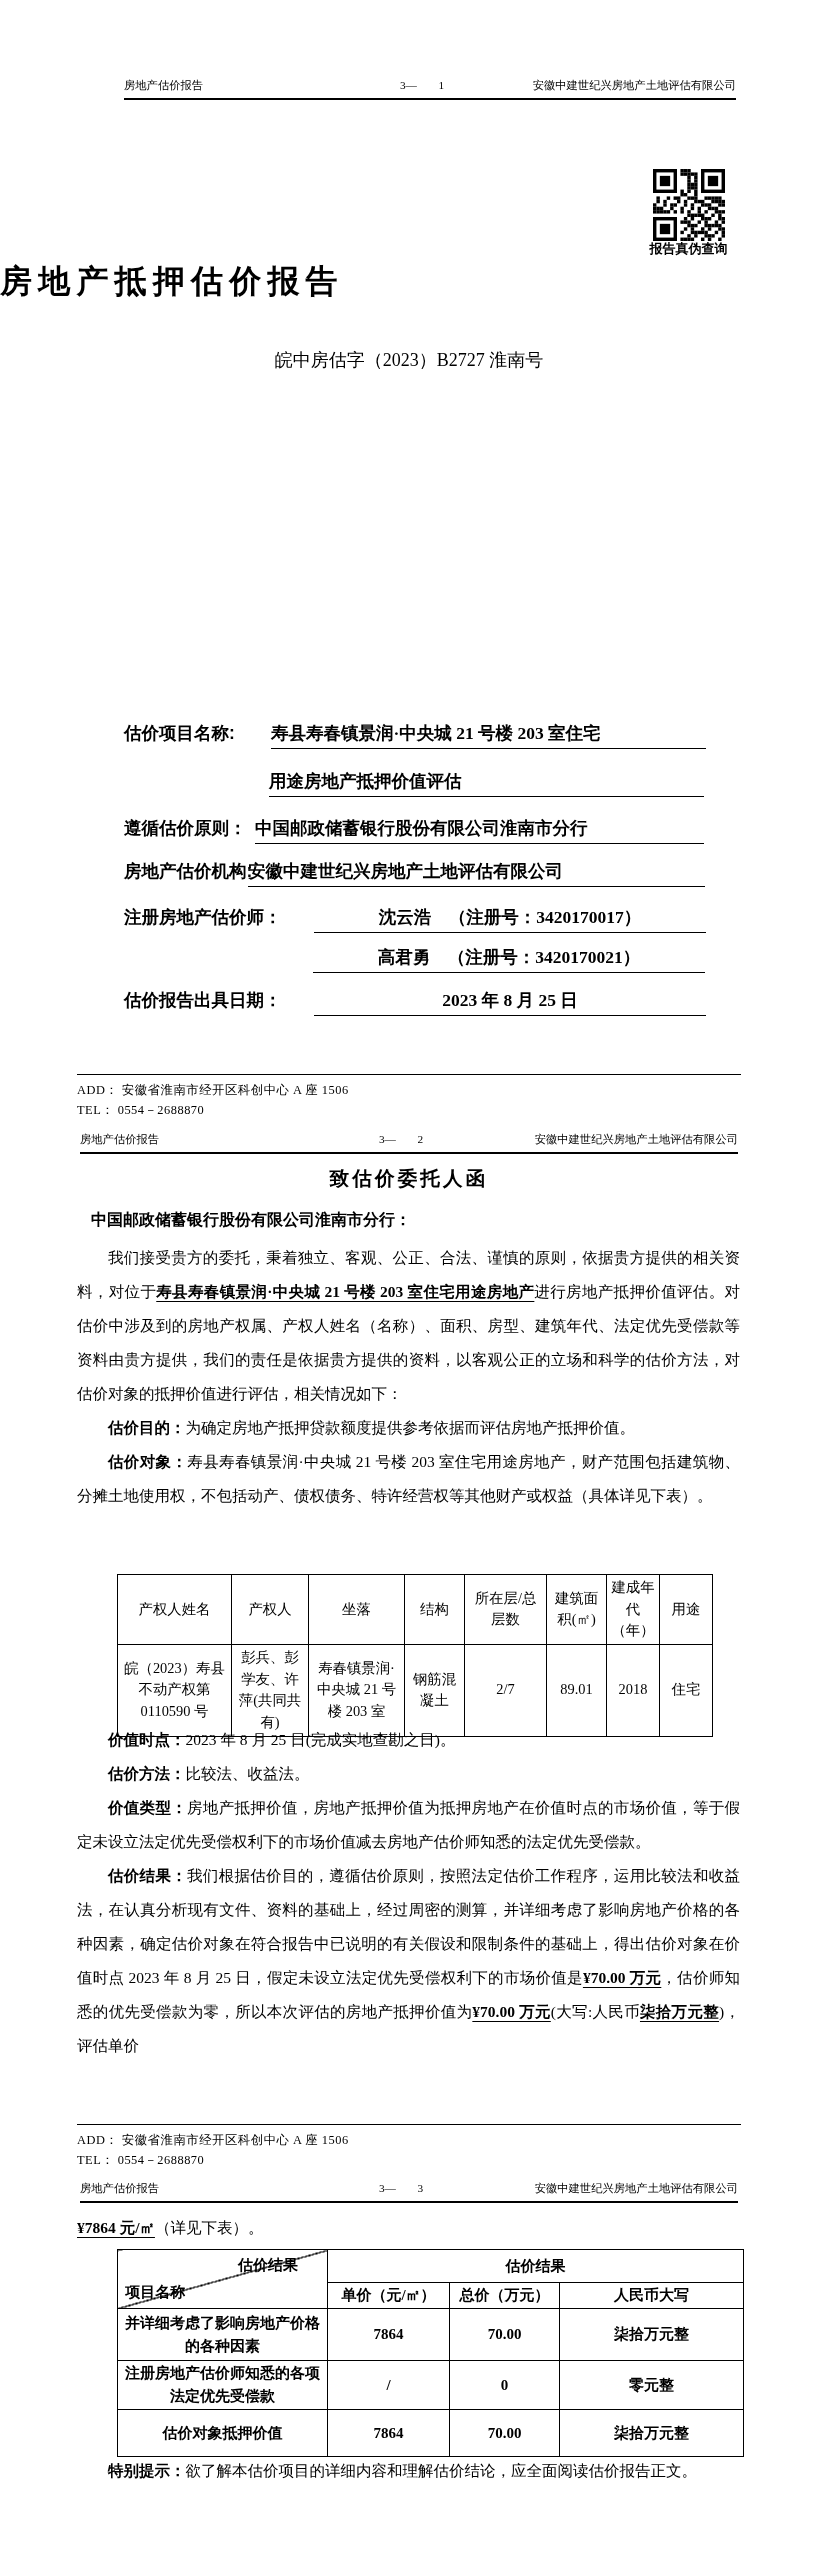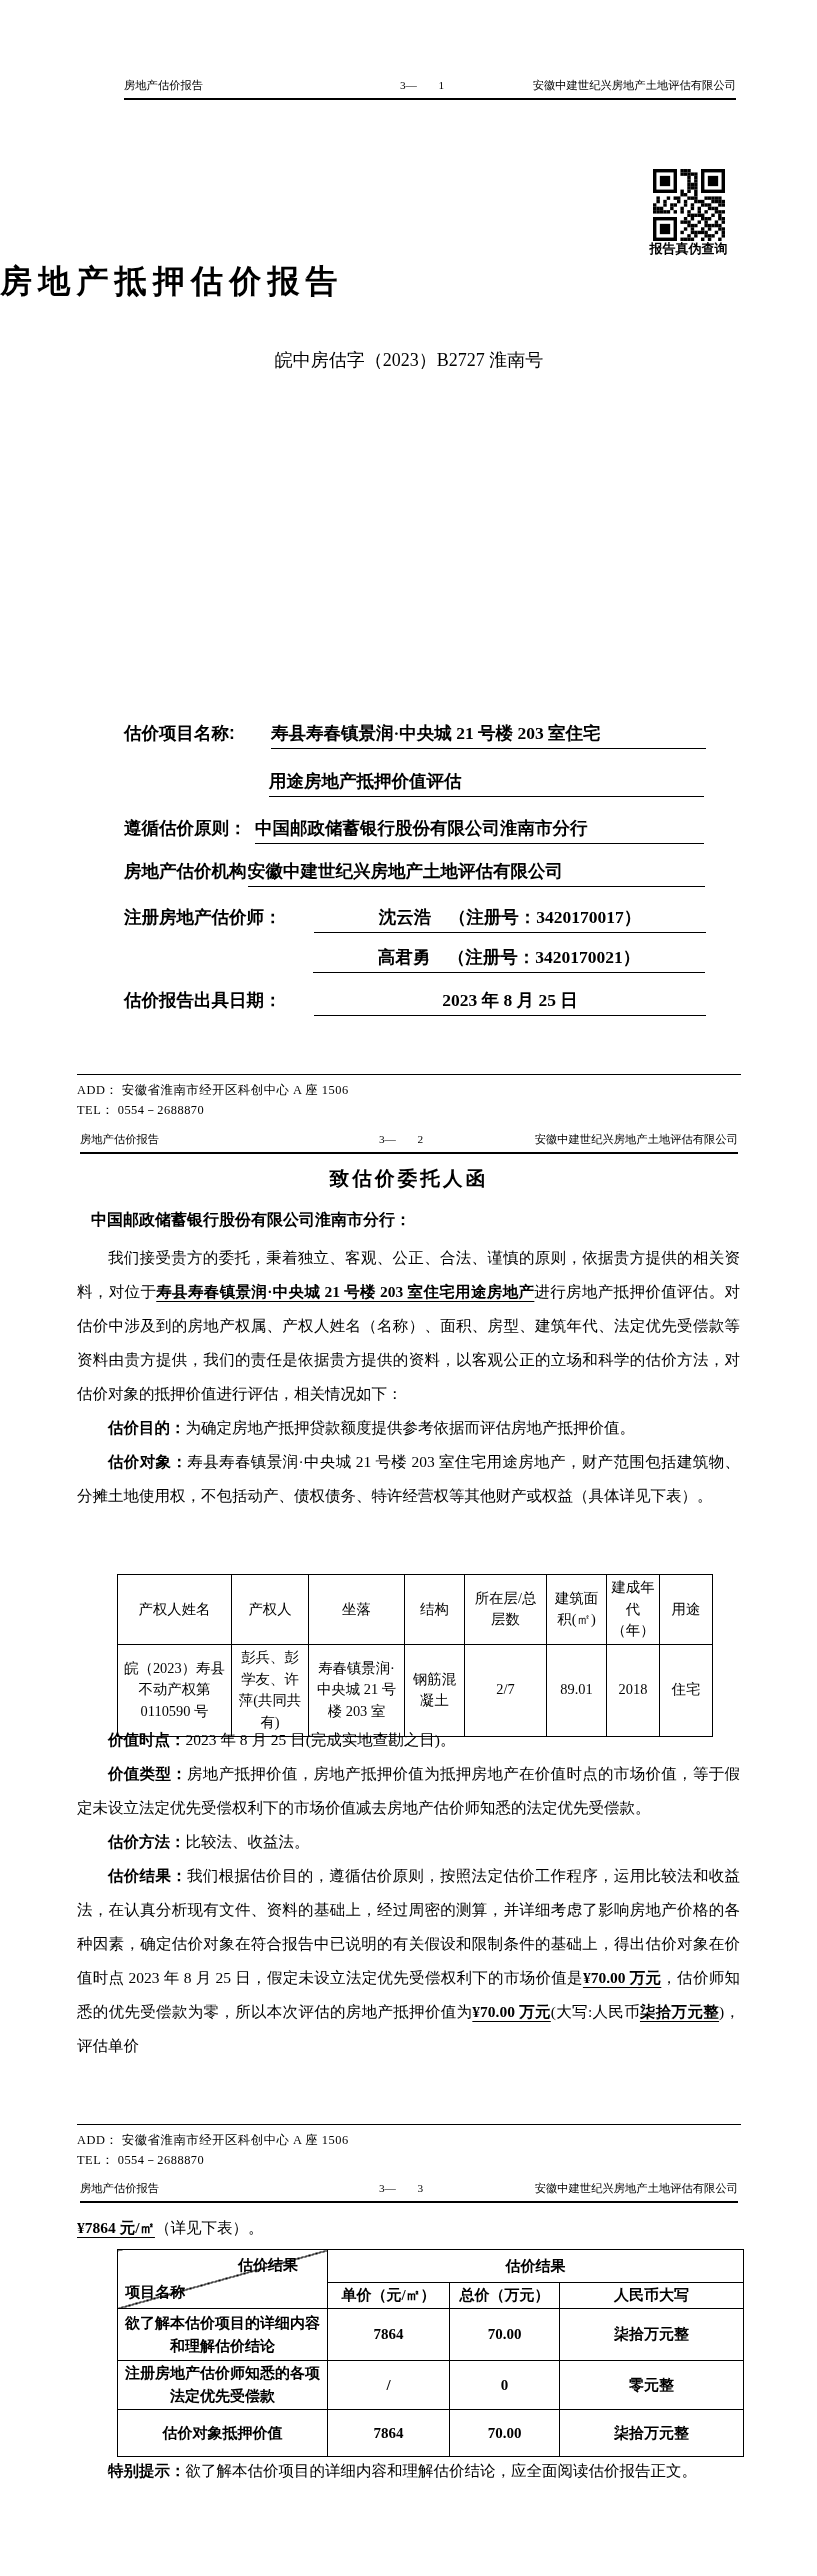--- a/index.html
+++ b/index.html
@@ -307,22 +307,22 @@
       <td>2/7</td>
       <td>89.01</td>
       <td>2018</td>
       <td>住宅</td>
     </tr>
   </tbody>
     </table>
 
   <div class="body-flow" style="top:1723px;">
     <p><span class="hei">价值时点：</span><span>2023 年 8 月 25 日(完成实地查勘之日)。</span></p>
+    <p><span class="hei">估价方法：</span><span>比较法、收益法。</span></p>
     <p><span class="hei">价值类型：</span><span>房地产抵押价值，房地产抵押价值为抵押房地产在价值时点的市场价值，等于假定未设立法定优先受偿权利下的市场价值减去房地产估价师知悉的法定优先受偿款。</span></p>
-    <p><span class="hei">估价方法：</span><span>比较法、收益法。</span></p>
     <p><span class="hei">估价结果：</span><span>我们根据估价目的，遵循估价原则，按照法定估价工作程序，运用比较法和收益法，在认真分析现有文件、资料的基础上，经过周密的测算，并详细考虑了影响房地产价格的各种因素，确定估价对象在符合报告中已说明的有关假设和限制条件的基础上，得出估价对象在价值时点 2023 年 8 月 25 日，假定未设立法定优先受偿权利下的市场价值是</span><span class="bu">¥70.00 万元</span><span>，估价师知悉的优先受偿款为零，所以本次评估的房地产抵押价值为</span><span class="bu">¥70.00 万元</span><span>(大写:人民币</span><span class="bu">柒拾万元整</span><span>)，评估单价</span></p>
   </div>
 
   <div class="ftr" style="top:2124px;">
     <div class="fl">ADD： 安徽省淮南市经开区科创中心 A 座 1506</div>
     <div class="fl2">TEL： 0554－2688870</div>
   </div>
 
   <div class="hdr abs" style="top:2181px;">
     <span class="hdr-center"><span>3—</span><span class="num">3</span></span>
@@ -348,21 +348,21 @@
         <span class="c-bot">项目名称</span>
       </td>
       <td colspan="3">估价结果</td>
     </tr>
     <tr class="h2">
       <td>单价（元/㎡）</td>
       <td>总价（万元）</td>
       <td>人民币大写</td>
     </tr>
     <tr class="r1">
-      <td>欲了解本估价项目的详细内容和理解估价结论</td>
+      <td>并详细考虑了影响房地产价格的各种因素</td>
       <td>7864</td>
       <td>70.00</td>
       <td>柒拾万元整</td>
     </tr>
     <tr class="r2">
       <td>注册房地产估价师知悉的各项法定优先受偿款</td>
       <td>/</td>
       <td>0</td>
       <td>零元整</td>
     </tr>

